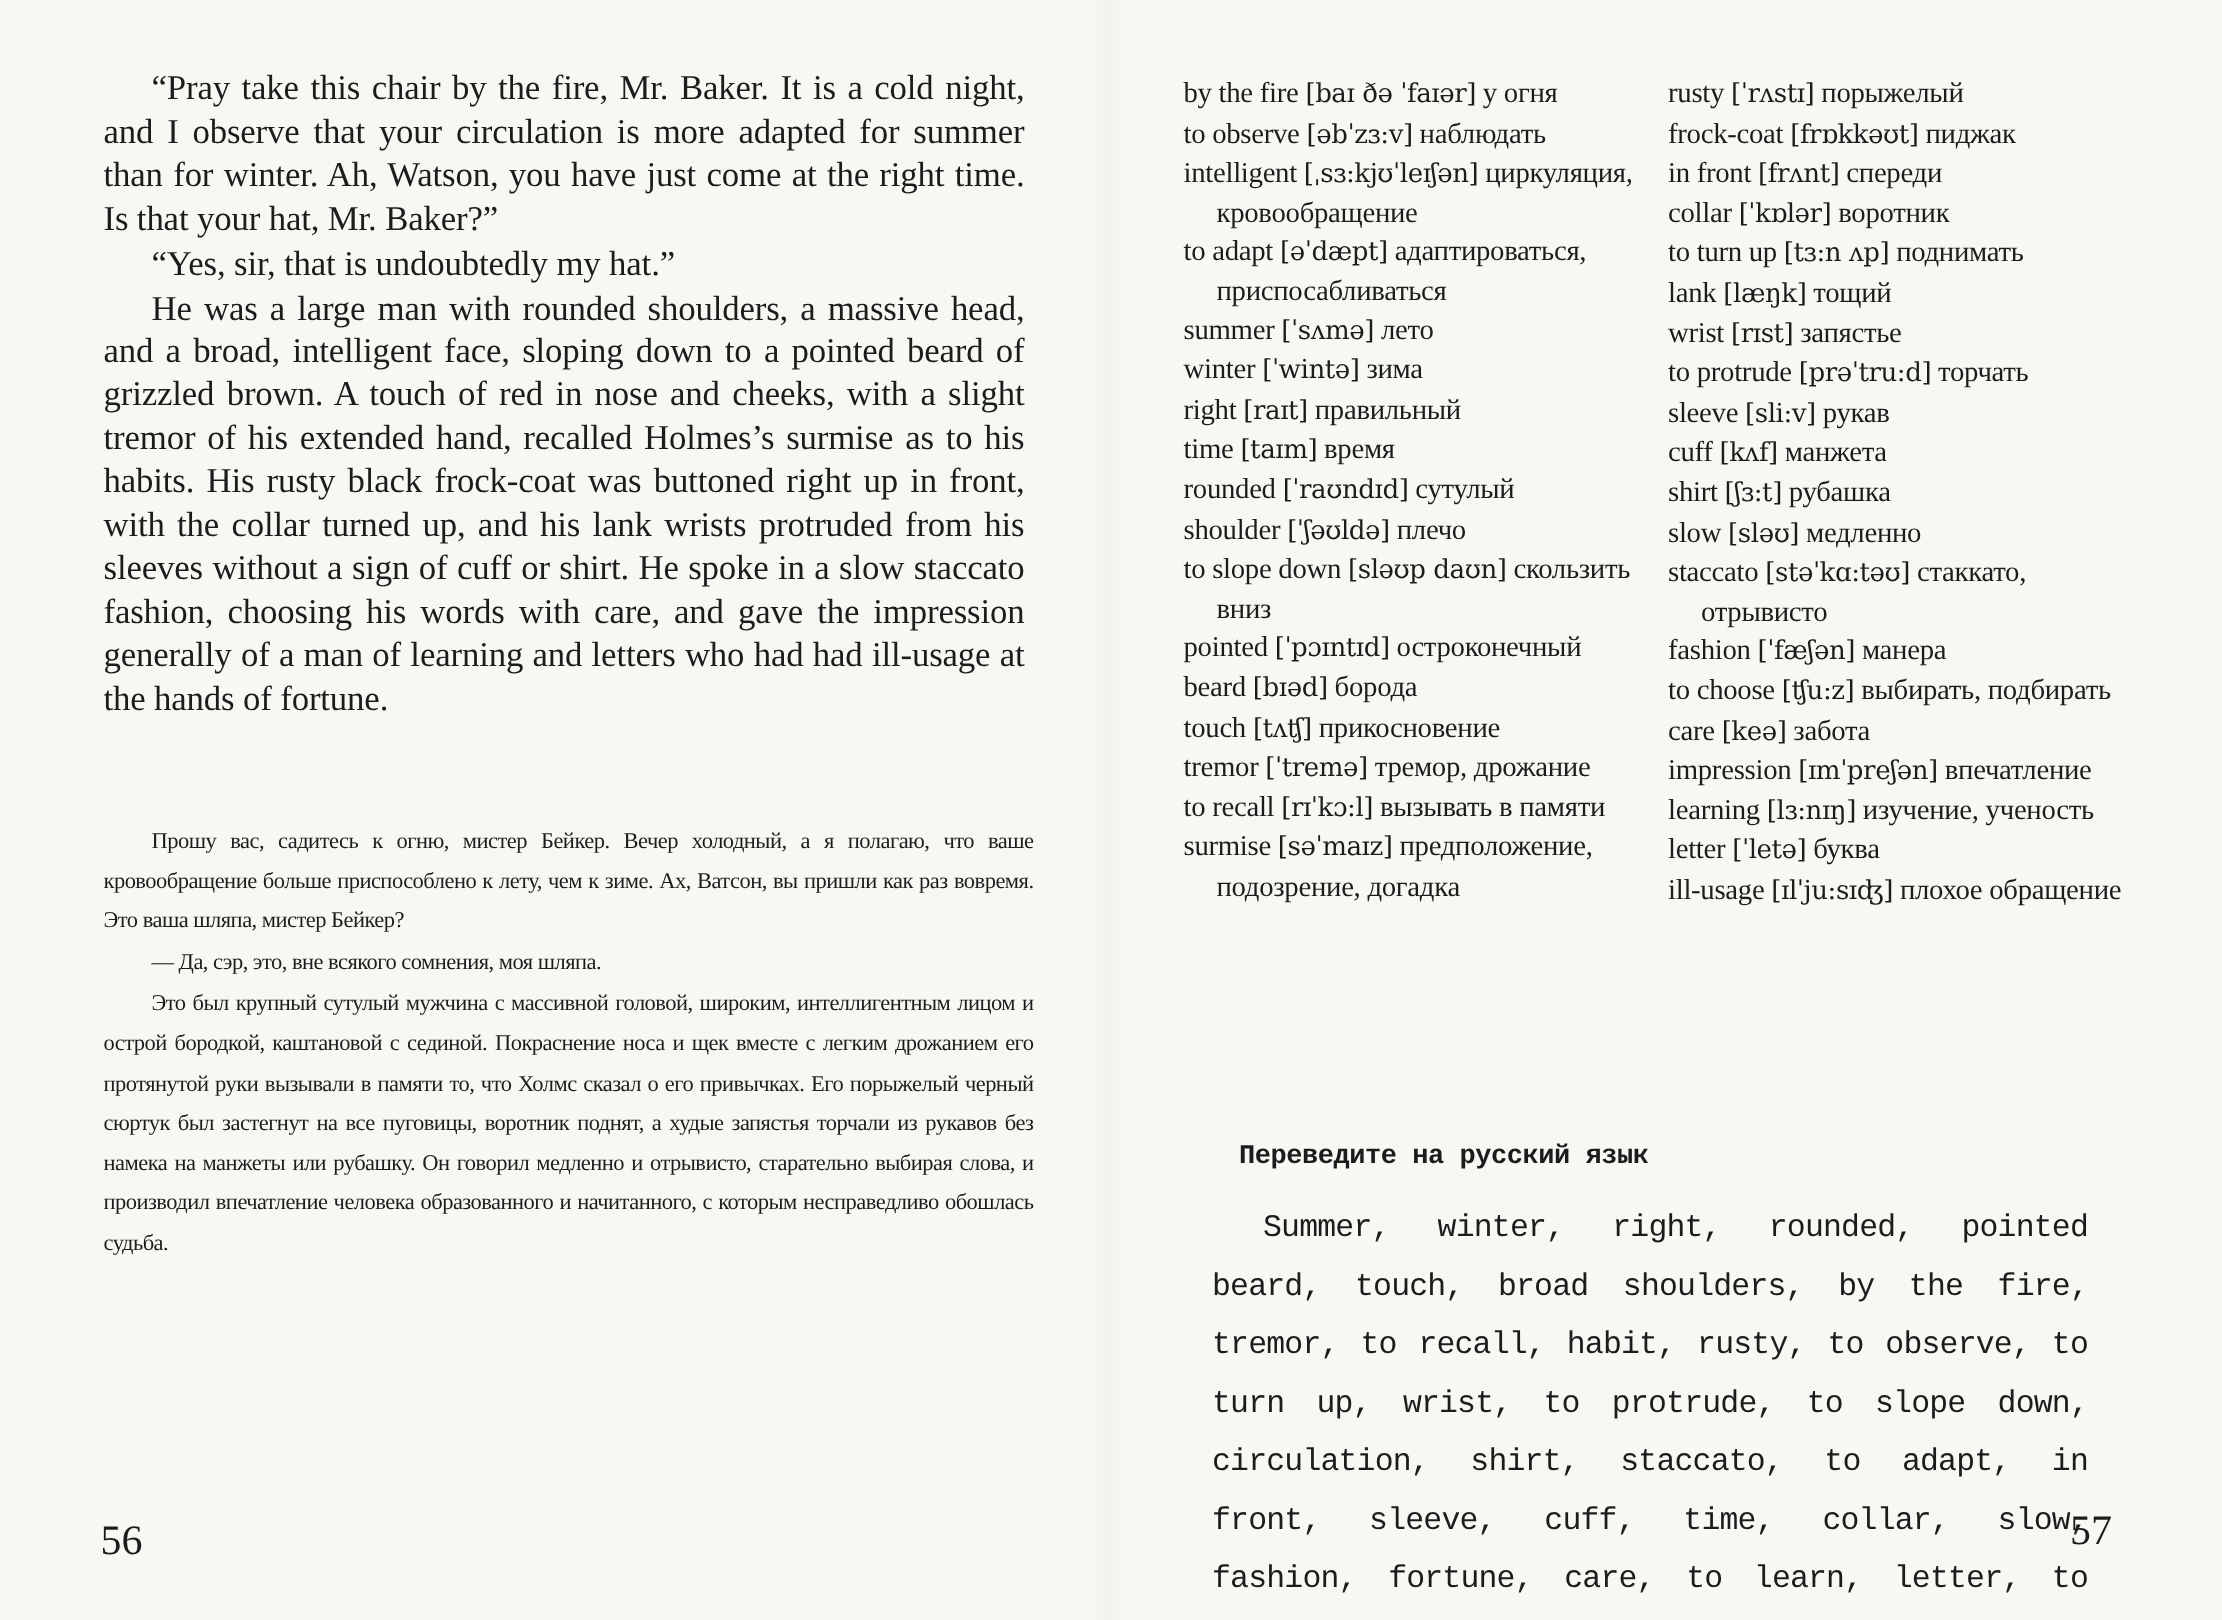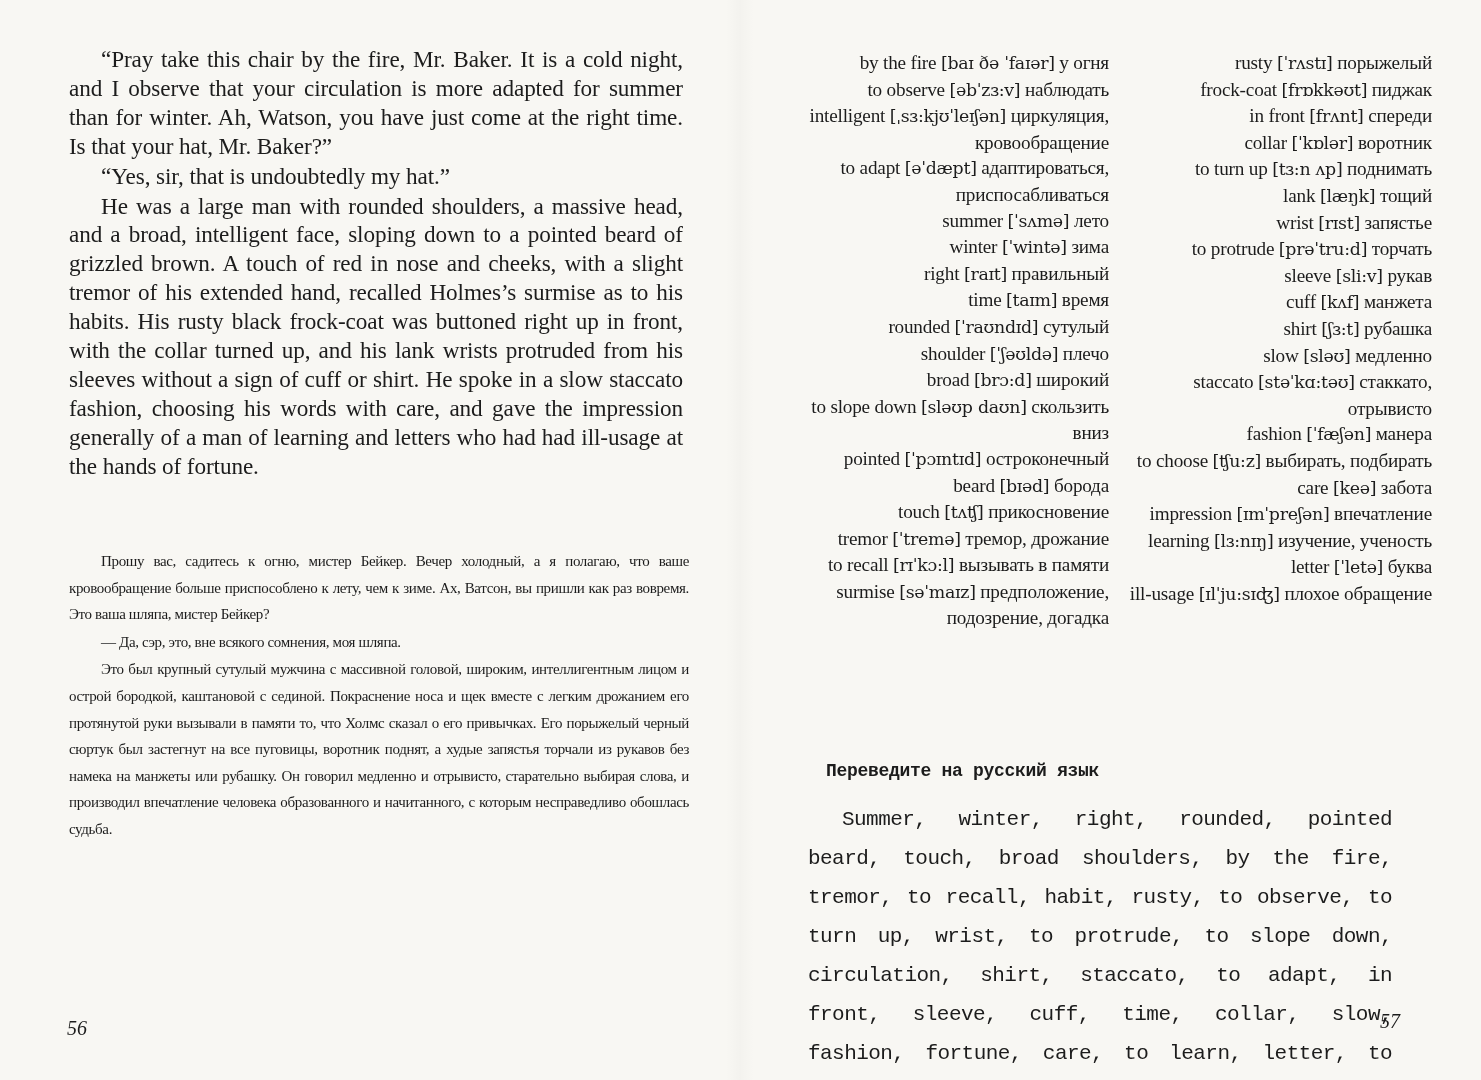--- a/index.html
+++ b/index.html
@@ -53,23 +53,22 @@
       left: 68px;
       top: 547px;
       width: 622px;
       font-size: 15px;
       line-height: 26.6px;
       text-align: justify;
       letter-spacing: -0.35px;
     }
     .page-number {
       position: absolute;
-      font-size: 20px;
+      font-size: 28px;
       line-height: 30px;
-      font-style: italic;
     }
     .page-number-left {
       left: 67px;
       top: 1013px;
     }
     .page-number-right {
       left: 1380px;
       top: 1006px;
     }
     
@@ -85,21 +84,20 @@
       width: 320px;
     }
     .vocab-col-2 {
       left: 1112px;
       width: 320px;
     }
     .vocab-entry {
       padding-left: 22px;
       text-indent: -22px;
       margin: 0;
-      text-align: right;
     }
     .vocab-entry .term {
       font-family: "Liberation Serif", "DejaVu Serif", serif;
     }
     .vocab-entry .ipa {
       font-family: "DejaVu Serif", serif;
       font-size: 17.4px;
       letter-spacing: -0.3px;
     }
     .vocab-entry .ru {
@@ -165,21 +163,20 @@
       <p class="vocab-entry"><span class="term">by the fire</span> <span class="ipa">[baɪ  ðə  ˈfaɪər]</span> <span class="ru">у огня</span></p>
       <p class="vocab-entry"><span class="term">to observe</span> <span class="ipa">[əbˈzɜ:v]</span> <span class="ru">наблюдать</span></p>
       <p class="vocab-entry"><span class="term">intelligent</span> <span class="ipa">[ˌsɜ:kjʊˈleɪʃən]</span> <span class="ru">циркуляция, кровообращение</span></p>
       <p class="vocab-entry"><span class="term">to adapt</span> <span class="ipa">[əˈdæpt]</span> <span class="ru">адаптироваться, приспосабливаться</span></p>
       <p class="vocab-entry"><span class="term">summer</span> <span class="ipa">[ˈsʌmə]</span> <span class="ru">лето</span></p>
       <p class="vocab-entry"><span class="term">winter</span> <span class="ipa">[ˈwintə]</span> <span class="ru">зима</span></p>
       <p class="vocab-entry"><span class="term">right</span> <span class="ipa">[raɪt]</span> <span class="ru">правильный</span></p>
       <p class="vocab-entry"><span class="term">time</span> <span class="ipa">[taɪm]</span> <span class="ru">время</span></p>
       <p class="vocab-entry"><span class="term">rounded</span> <span class="ipa">[ˈraʊndɪd]</span> <span class="ru">сутулый</span></p>
       <p class="vocab-entry"><span class="term">shoulder</span> <span class="ipa">[ˈʃəʊldə]</span> <span class="ru">плечо</span></p>
-      <p class="vocab-entry"><span class="term">broad</span> <span class="ipa">[brɔ:d]</span> <span class="ru">широкий</span></p>
       <p class="vocab-entry"><span class="term">to slope down</span> <span class="ipa">[sləʊp  daʊn]</span> <span class="ru">скользить вниз</span></p>
       <p class="vocab-entry"><span class="term">pointed</span> <span class="ipa">[ˈpɔɪntɪd]</span> <span class="ru">остроконечный</span></p>
       <p class="vocab-entry"><span class="term">beard</span> <span class="ipa">[bɪəd]</span> <span class="ru">борода</span></p>
       <p class="vocab-entry"><span class="term">touch</span> <span class="ipa">[tʌʧ]</span> <span class="ru">прикосновение</span></p>
       <p class="vocab-entry"><span class="term">tremor</span> <span class="ipa">[ˈtremə]</span> <span class="ru">тремор, дрожание</span></p>
       <p class="vocab-entry"><span class="term">to recall</span> <span class="ipa">[rɪˈkɔ:l]</span> <span class="ru">вызывать в памяти</span></p>
       <p class="vocab-entry"><span class="term">surmise</span> <span class="ipa">[səˈmaɪz]</span> <span class="ru">предположение, подозрение, догадка</span></p>
     </div>
   <div class="vocab-col vocab-col-2">
       <p class="vocab-entry"><span class="term">rusty</span> <span class="ipa">[ˈrʌstɪ]</span> <span class="ru">порыжелый</span></p>

